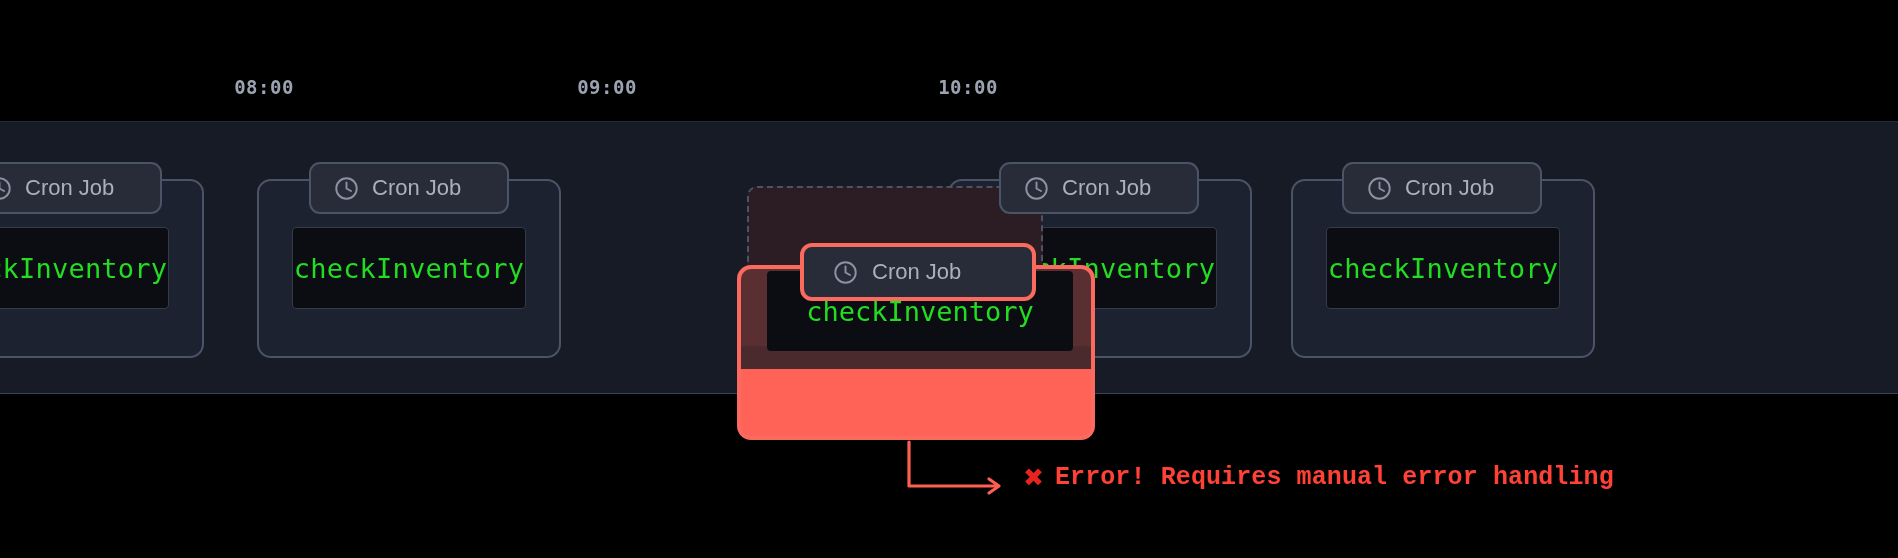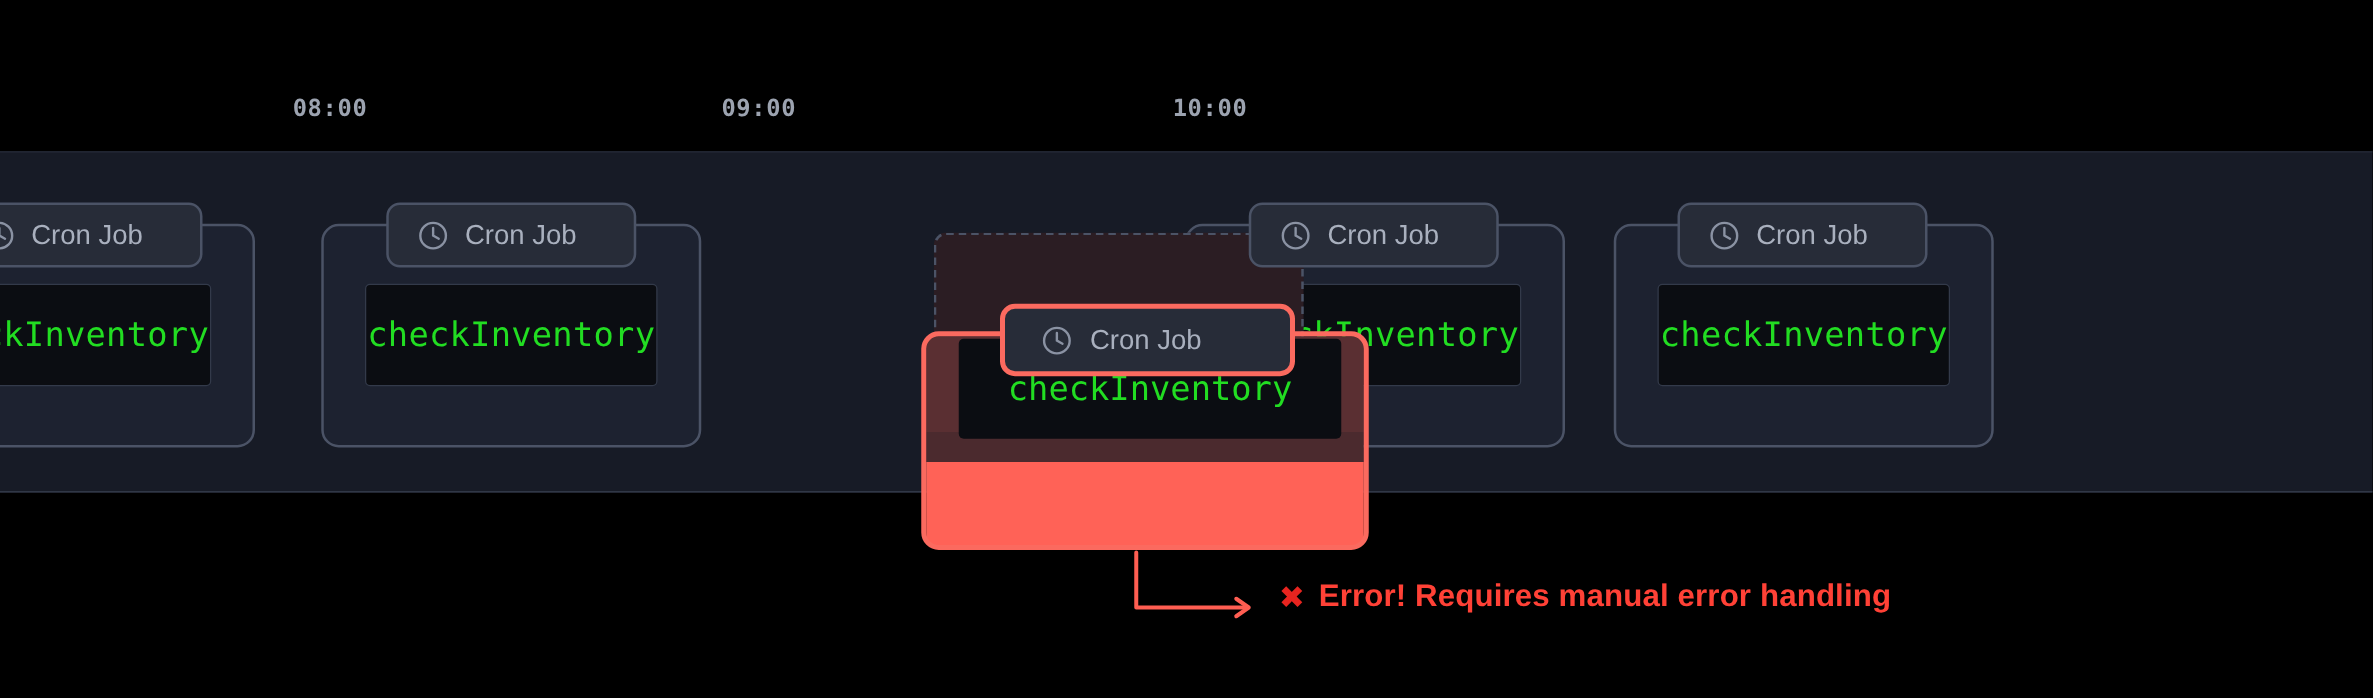--- a/index.html
+++ b/index.html
@@ -199,21 +199,21 @@
     margin-left: 8px;
     margin-bottom: 10px;
   }
   .x-mark {
     font-size: 25px;
     line-height: 1;
     color: #e8241f;
     font-family: "DejaVu Sans", sans-serif;
   }
   .err-text {
-    font-family: Liberation Sans, sans-serif;
+    font-family: Liberation Mono, monospace;
     font-size: 25px;
     font-weight: 700;
     color: #ff4136;
     white-space: nowrap;
     letter-spacing: 0.1px;
   }
 </style>
 </head>
 <body>
 

